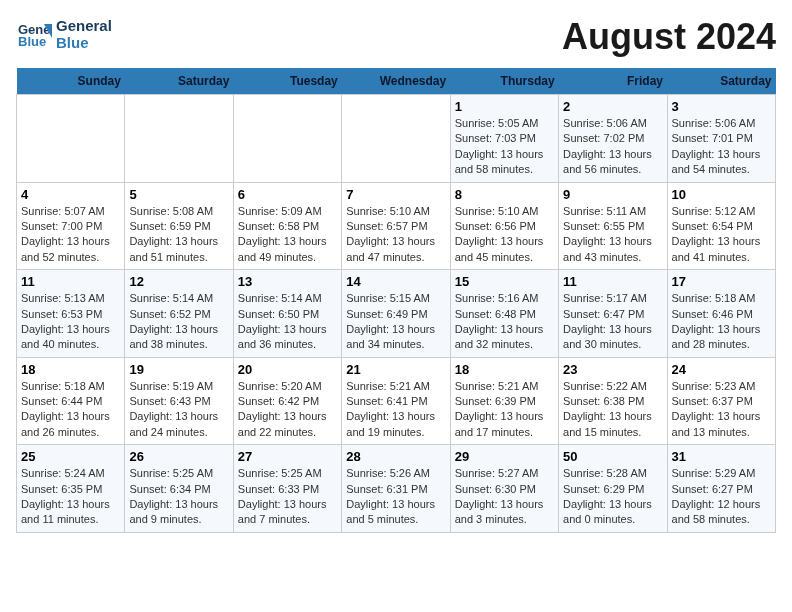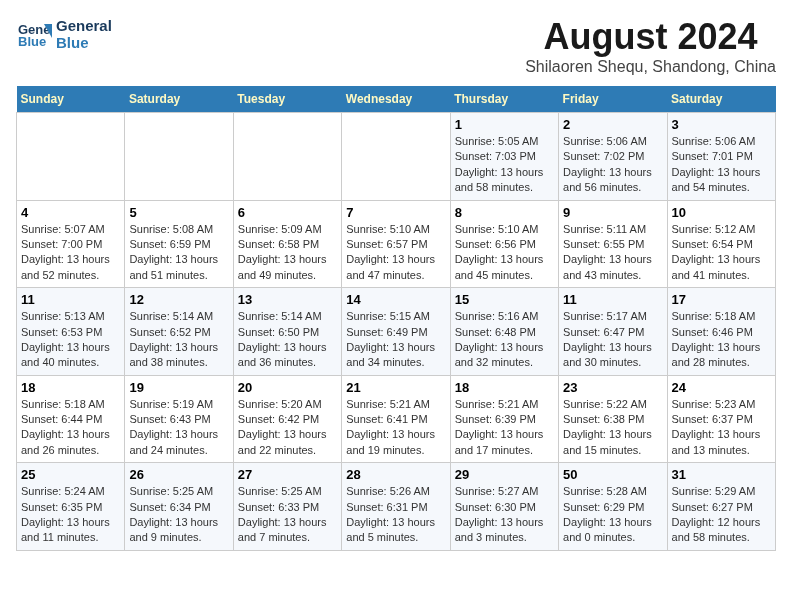--- a/index.html
+++ b/index.html
@@ -37,23 +37,23 @@
       font-size: 16px;
       color: #444;
     }
     table {
       width: 100%;
       border-collapse: collapse;
       font-size: 11px;
     }
     thead tr th {
       background-color: #2e7bb5;
-      color: #fef9c3;
+      color: #0f172a;
       padding: 6px 4px;
-      text-align: left;
+      text-align: right;
       font-size: 12px;
       font-weight: bold;
     }
     tbody tr td {
       border: 1px solid #ccc;
       vertical-align: top;
       padding: 4px;
       min-height: 80px;
       width: 14.28%;
     }
@@ -85,21 +85,20 @@
       <text x="2" y="30" font-size="13" font-weight="bold" fill="#2e7bb5">Blue</text>
       <polygon points="28,8 36,8 36,22" fill="#2e7bb5"></polygon>
     </svg>
     <div>
       <div style="font-size:15px;font-weight:bold;color:#1a3a5c;">General</div>
       <div style="font-size:15px;font-weight:bold;color:#2e7bb5;">Blue</div>
     </div>
   </div>
   <div class="title-block">
     <div class="main-title">August 2024</div>
-    <div class="subtitle">Shilaoren Shequ, Shandong, China</div>
   </div>
 </div>
 
 <table>
   <thead>
     <tr id="header-row">
     <th>Sunday</th>
         <th>Saturday</th>
         <th>Tuesday</th>
         <th>Wednesday</th>

